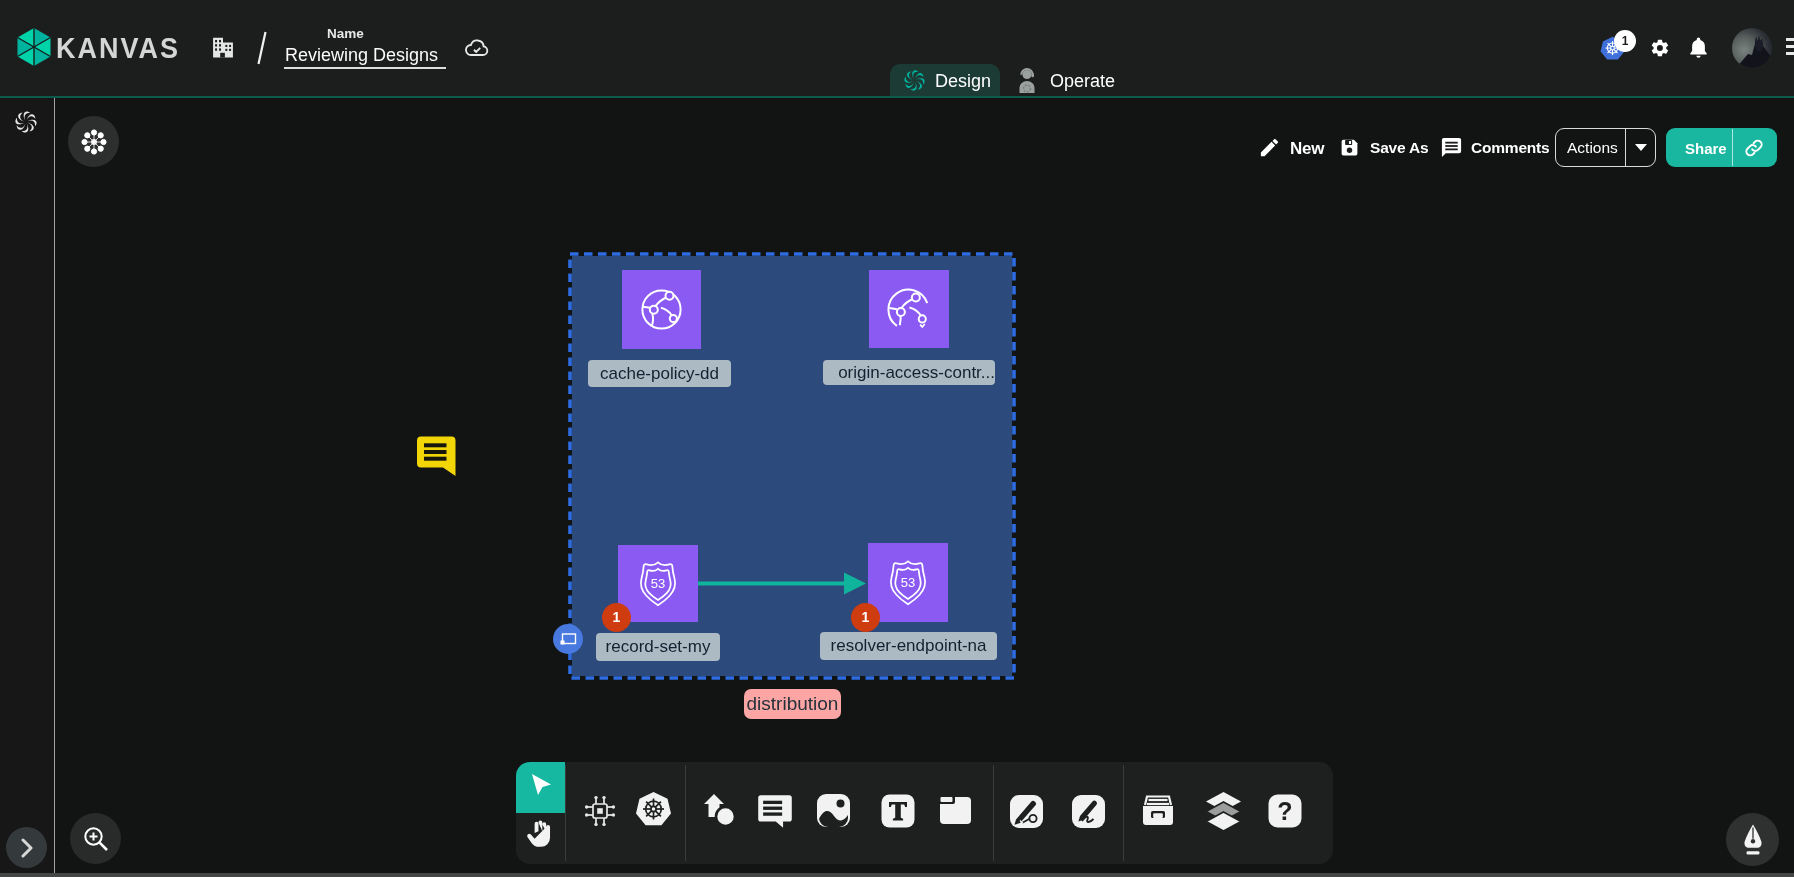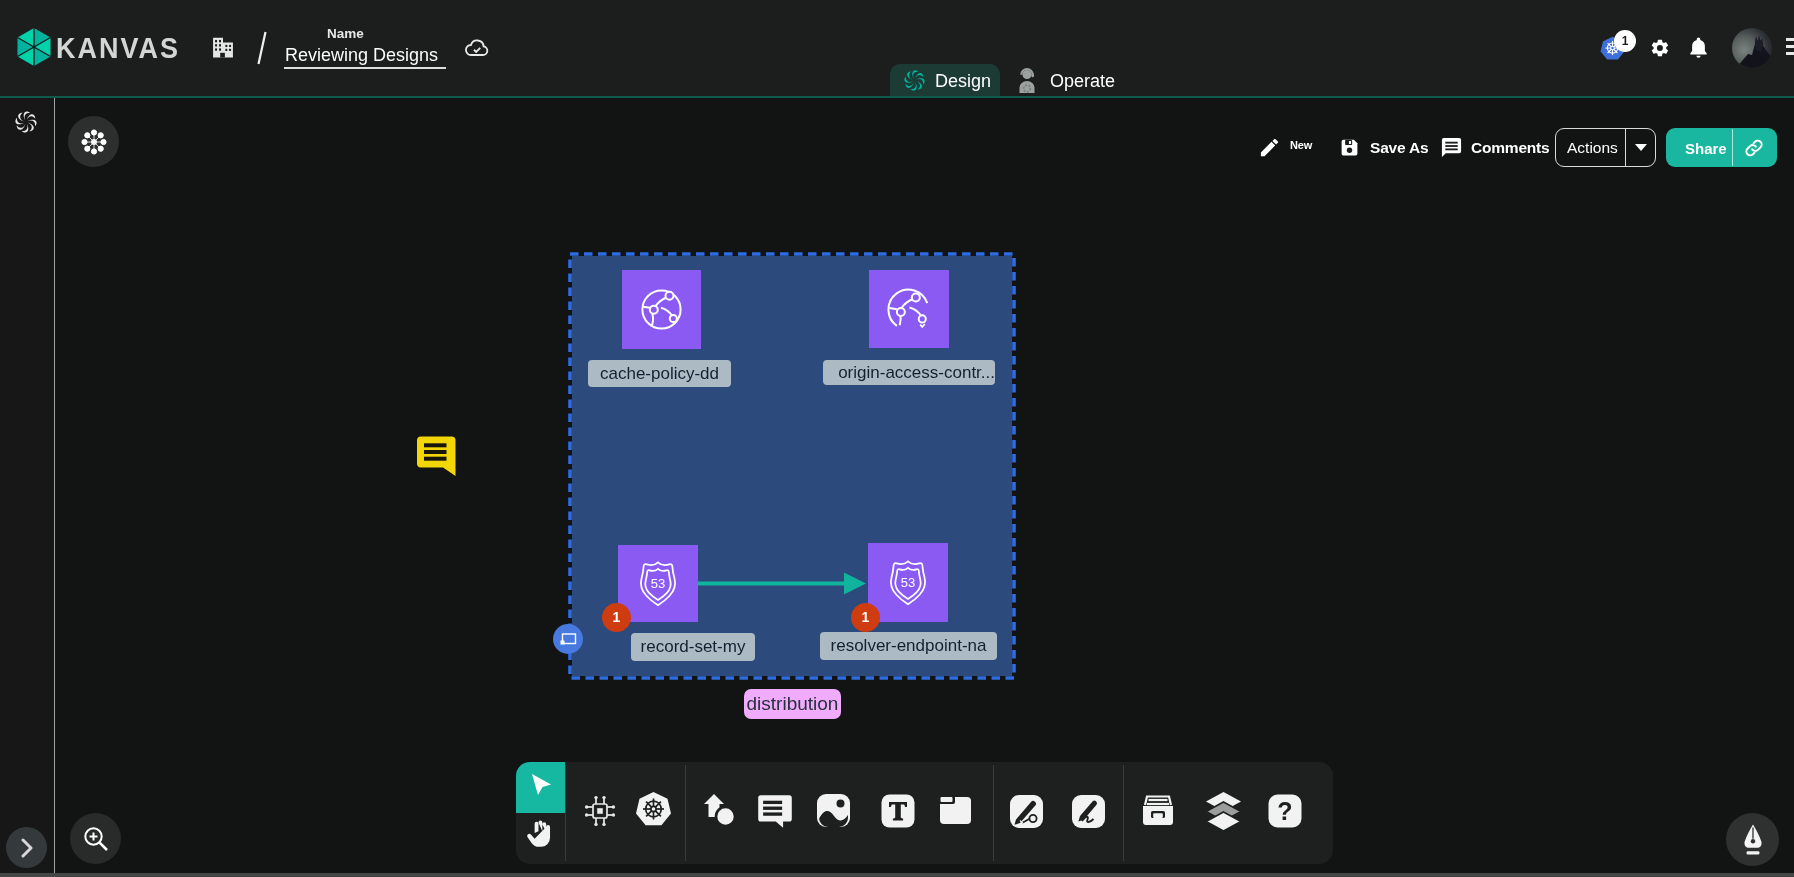--- a/index.html
+++ b/index.html
@@ -135,21 +135,21 @@
       <circle cx="1747" cy="35" r="4" fill="#9aa49e" opacity="0"></circle>
     </svg>
   </div>
   <div class="abs" style="left:1786px; top:38px; width:12px; height:3.4px; background:#e8e8e8;"></div>
   <div class="abs" style="left:1786px; top:45px; width:12px; height:3.4px; background:#e8e8e8;"></div>
   <div class="abs" style="left:1786px; top:52px; width:12px; height:3.4px; background:#e8e8e8;"></div>
 
   <svg class="abs" style="left:1258px; top:136px;" width="23" height="23" viewBox="0 0 24 24" fill="#fff">
     <path d="M3 17.2 V21 h3.8 L17.9 9.9 l-3.8-3.8 L3 17.2 z M20.7 7.1 a1 1 0 0 0 0-1.4 l-2.4-2.4 a1 1 0 0 0-1.4 0 l-1.8 1.8 3.8 3.8 1.8-1.8 z"></path>
   </svg>
-  <div class="abs" style="left:1290px; top:139px; color:#fff; font-size:11px; font-weight:600; letter-spacing:-0.2px;">New</div>
+  <div class="abs" style="left:1290px; top:139px; color:#fff; font-size:17px; font-weight:600; letter-spacing:-0.2px;">New</div>
   <svg class="abs" style="left:1339px; top:137px;" width="21" height="21" viewBox="0 0 24 24" fill="#fff">
     <path d="M17 3 H5 a2 2 0 0 0-2 2 v14 a2 2 0 0 0 2 2 h14 a2 2 0 0 0 2-2 V7 l-4-4 z"></path>
     <rect x="7" y="3.5" width="8" height="5.5" rx="0.8" fill="#1c1e1d"></rect>
     <rect x="11.4" y="4.6" width="2.4" height="3.4" rx="0.6" fill="#fff"></rect>
     <circle cx="12" cy="15.2" r="3.1" fill="#1c1e1d"></circle>
   </svg>
   <div class="abs" style="left:1370px; top:139px; color:#fff; font-size:15.5px; font-weight:600; letter-spacing:-0.2px;">Save As</div>
   <svg class="abs" style="left:1440px; top:136px;" width="23" height="23" viewBox="0 0 24 24" fill="#fff">
     <path d="M20 2 H4 a2 2 0 0 0-2 2 v18 l4-4 h14 a2 2 0 0 0 2-2 V4 a2 2 0 0 0-2-2 z"></path>
     <g fill="#1c1e1d">
@@ -211,39 +211,39 @@
   <svg class="abs" style="left:698px; top:570px;" width="172" height="27" viewBox="0 0 172 27">
     <line x1="0" y1="13.5" x2="148" y2="13.5" stroke="#10b39b" stroke-width="4.2"></line>
     <polygon points="146,2.5 168,13.5 146,24.5" fill="#10b39b"></polygon>
   </svg>
 
   <div class="abs" style="left:602px; top:603px; width:29px; height:29px; border-radius:50%; background:#ce3c10; color:#fff; font-size:14px; font-weight:bold; text-align:center; line-height:29px;">1</div>
   <div class="abs" style="left:851px; top:603px; width:29px; height:29px; border-radius:50%; background:#ce3c10; color:#fff; font-size:14px; font-weight:bold; text-align:center; line-height:29px;">1</div>
 
   <div class="lbl" style="left:588px; top:360px; width:143px; height:27px; line-height:27px;text-align:center;">cache-policy-dd</div>
   <div class="lbl" style="left:823px; top:360px; width:172px; height:25px; line-height:25px;text-align:right;">origin-access-contr...</div>
-  <div class="lbl" style="left:596px; top:633px; width:124px; height:28px; line-height:28px;margin-left:35px;">record-set-my</div>
+  <div class="lbl" style="left:596px; top:633px; width:124px; height:28px; line-height:28px;">record-set-my</div>
   <div class="lbl" style="left:820px; top:632px; width:177px; height:28px; line-height:28px;">resolver-endpoint-na</div>
 
   <div class="abs" style="left:553px; top:624px; width:30px; height:30px; border-radius:50%; background:#4779df;"></div>
   <svg class="abs" style="left:553px; top:624px;" width="30" height="30" viewBox="0 0 30 30" fill="none" stroke="#fff" stroke-width="1.4">
     <rect x="9.5" y="10" width="13" height="9.5"></rect>
     <rect x="7.5" y="16.5" width="4" height="4" fill="#fff" stroke="none"></rect>
   </svg>
 
   <svg class="abs" style="left:414px; top:434px;" width="46" height="45" viewBox="0 0 46 45">
     <path d="M7 2.5 H37.5 a4 4 0 0 1 4 4 V42 L29 33.5 H7 a4 4 0 0 1-4-4 V6.5 a4 4 0 0 1 4-4 z" fill="#f2d608"></path>
     <g fill="#17170d">
         <rect x="10" y="9.3" width="22.5" height="4"></rect>
         <rect x="10" y="16" width="22.5" height="4"></rect>
         <rect x="10" y="22.7" width="22.5" height="4"></rect>
       </g>
   </svg>
 
-  <div class="abs" style="left:744px; top:689px; width:97px; height:30px; background:#f0abfc; border-radius:7px; color:#26313a; font-size:19px; text-align:center; line-height:29px;">distribution</div>
+  <div class="abs" style="left:744px; top:689px; width:97px; height:30px; background:#fca5a5; border-radius:7px; color:#26313a; font-size:19px; text-align:center; line-height:29px;">distribution</div>
 
   <div class="fab" style="left:68px; top:116px; width:51px; height:51px; background:#2d2f2e;">
     <svg width="30" height="30" viewBox="-15 -15 30 30">
       <g fill="#fff" stroke="#fff">
         <circle cx="0" cy="-9.5" r="2.6"></circle>
           <circle cx="6.7" cy="-6.7" r="2.6"></circle>
           <circle cx="9.5" cy="0" r="2.6"></circle>
           <circle cx="6.7" cy="6.7" r="2.6"></circle>
         <circle cx="0" cy="9.5" r="2.6"></circle>
           <circle cx="-6.7" cy="6.7" r="2.6"></circle>

